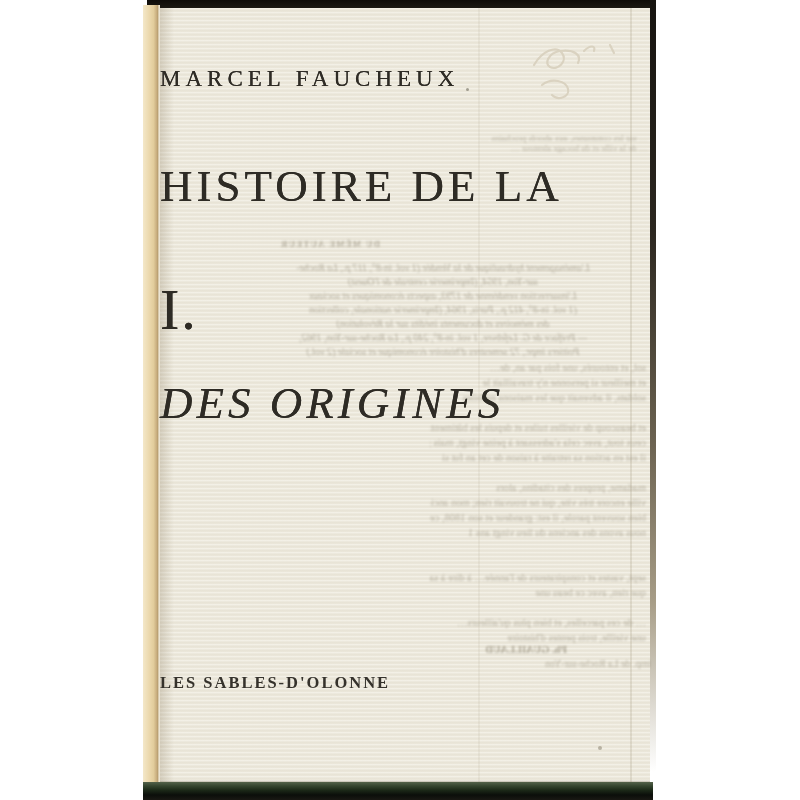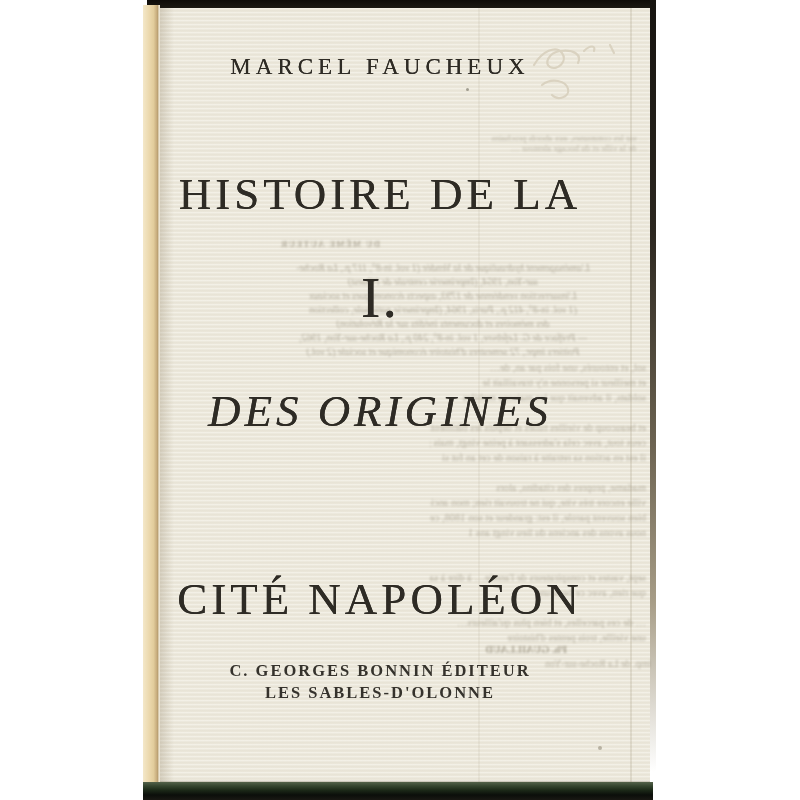--- a/index.html
+++ b/index.html
@@ -35,26 +35,26 @@
   .crease-mid    { position:absolute; top:0; bottom:0; left:318px; width:2px;
     background:linear-gradient(90deg,rgba(175,167,144,0),rgba(175,167,144,0.28),rgba(175,167,144,0)); }
 
   .cover-right { position:absolute; right:0; top:0; width:6px; height:772px;
     background:linear-gradient(180deg,#171410 0%,#2c2720 30%,#6d6452 58%,#a79d87 78%,rgba(180,172,152,0.25) 95%,rgba(180,172,152,0) 100%); }
 
   .cover-bottom { position:absolute; left:0; right:3px; bottom:0; height:18px;
     background:linear-gradient(180deg,#54624a 0%,#35452f 22%,#1c2918 45%,#0b0e0a 72%,#191813 100%); }
 
   
-  .content { position:absolute; left:0; top:0; width:440px; height:650px;
-    text-align:center; color:#2e2b25; z-index:3; }
+  .content { position:absolute; left:0; top:12px; width:440px; height:650px;
+    text-align:left; color:#2e2b25; z-index:3; }
   .content > div { position:absolute; left:0; width:100%; }
   .author   { top:46px;  font-size:23px; letter-spacing:5px;
               text-shadow:0 0 0.4px #33302a; }
-  .display  { font-size:45px; letter-spacing:4px; text-shadow:0 0 0.6px #2b2822; white-space:nowrap;margin-top:20px; }
+  .display  { font-size:45px; letter-spacing:4px; text-shadow:0 0 0.6px #2b2822; white-space:nowrap; }
   .title-1  { top:140px; }
   .title-2  { top:192px; }
   .numeral  { top:256px; font-size:58px; letter-spacing:2px; text-shadow:0 0 0.6px #2b2822; }
   .sub-1    { top:357px;font-style:italic; }
   .sub-2    { top:448px; }
   .sub-3    { top:545px; }
   .imprint  { top:652px; font-size:16.5px; font-weight:bold; letter-spacing:2px;
               line-height:21.5px; color:#35322c; }
 
   
@@ -137,23 +137,21 @@
           <div class="gline">une vieille, trois pentes d'histoire</div>
         </div>
       <div class="ghost g-name">Ph. GUAILLAUD</div>
       <div class="ghost g-footer">imp. de La Roche-sur-Yon</div>
 
       <div class="content">
         <div class="author">MARCEL FAUCHEUX</div>
         <div class="display title-1">HISTOIRE DE LA</div>
         <div class="numeral">I.</div>
         <div class="display sub-1">DES ORIGINES</div>
-        <div class="display sub-3">CITÉ NAPOLÉON</div>
         <div class="imprint">
-          <div>C. GEORGES BONNIN ÉDITEUR</div>
           <div>LES SABLES-D'OLONNE</div>
         </div>
       </div>
 
       <svg class="scribble" viewBox="0 0 100 75">
         <path d="M12 32 C 20 18, 34 12, 40 20 C 46 28, 36 38, 28 34 C 22 31, 26 20, 38 18 C 52 16, 60 22, 56 30 M 62 18 C 68 12, 74 12, 72 18 M 88 12 L 92 20 M 20 52 C 30 44, 44 48, 46 56 C 48 64, 36 68, 30 62" fill="none" stroke="#d7cfbc" stroke-width="2.2" stroke-linecap="round"></path>
       </svg>
 
       <div class="speck-1"></div>
       <div class="speck-2"></div>

